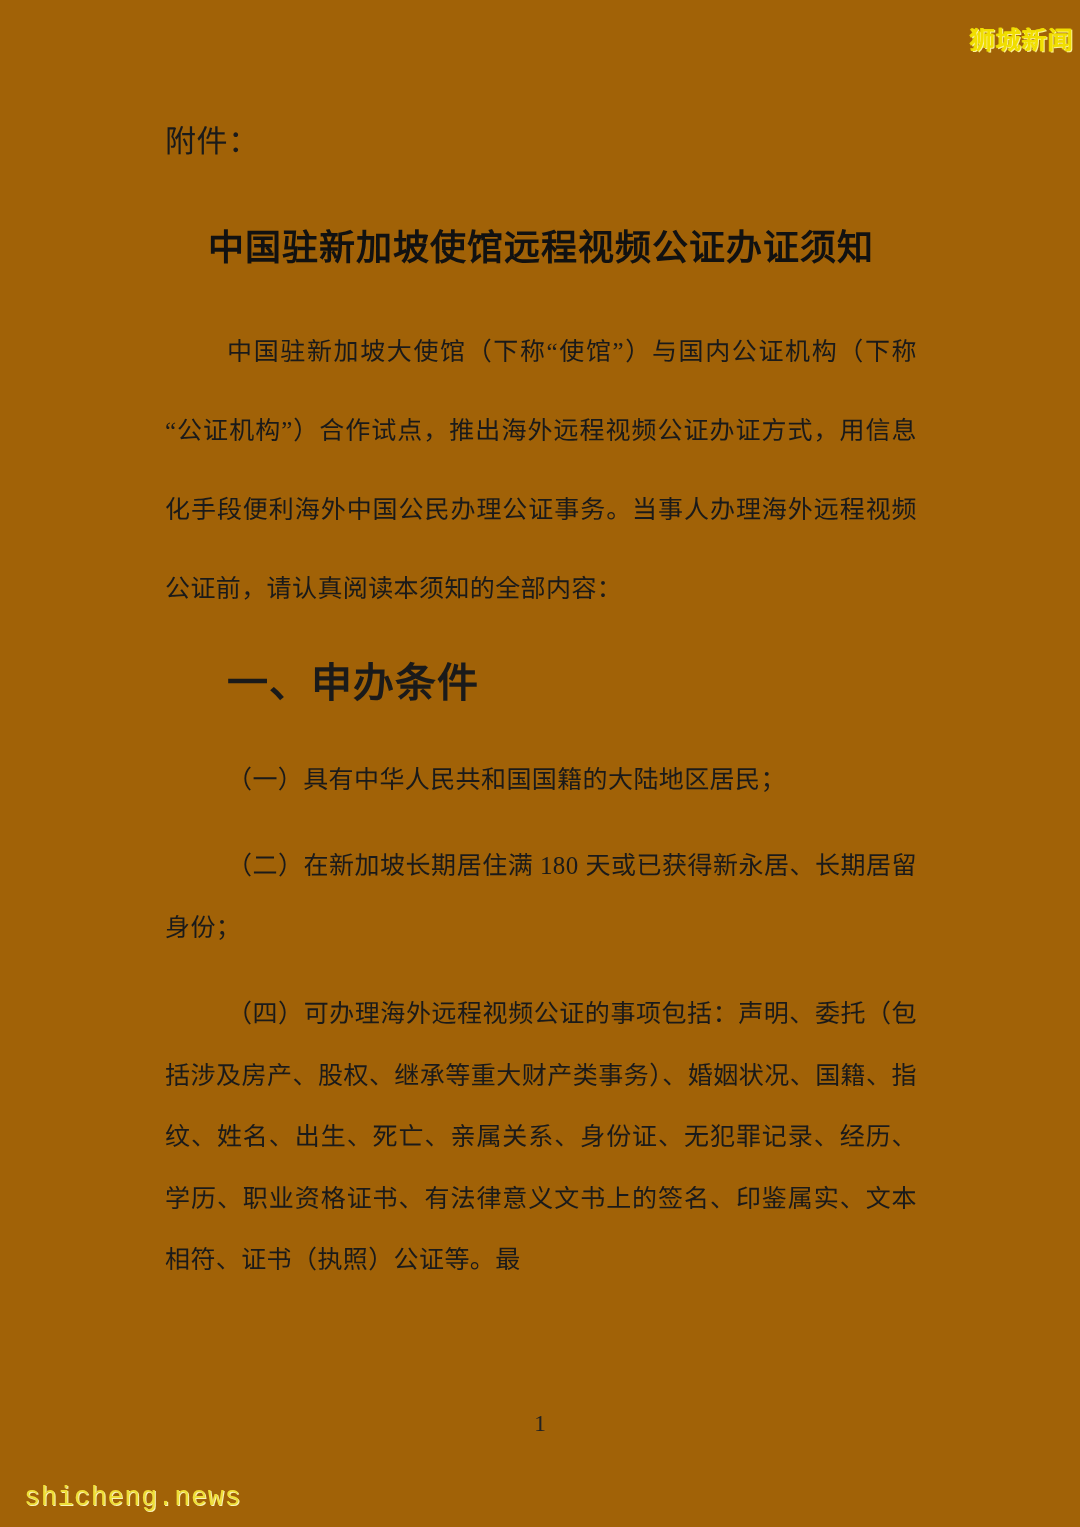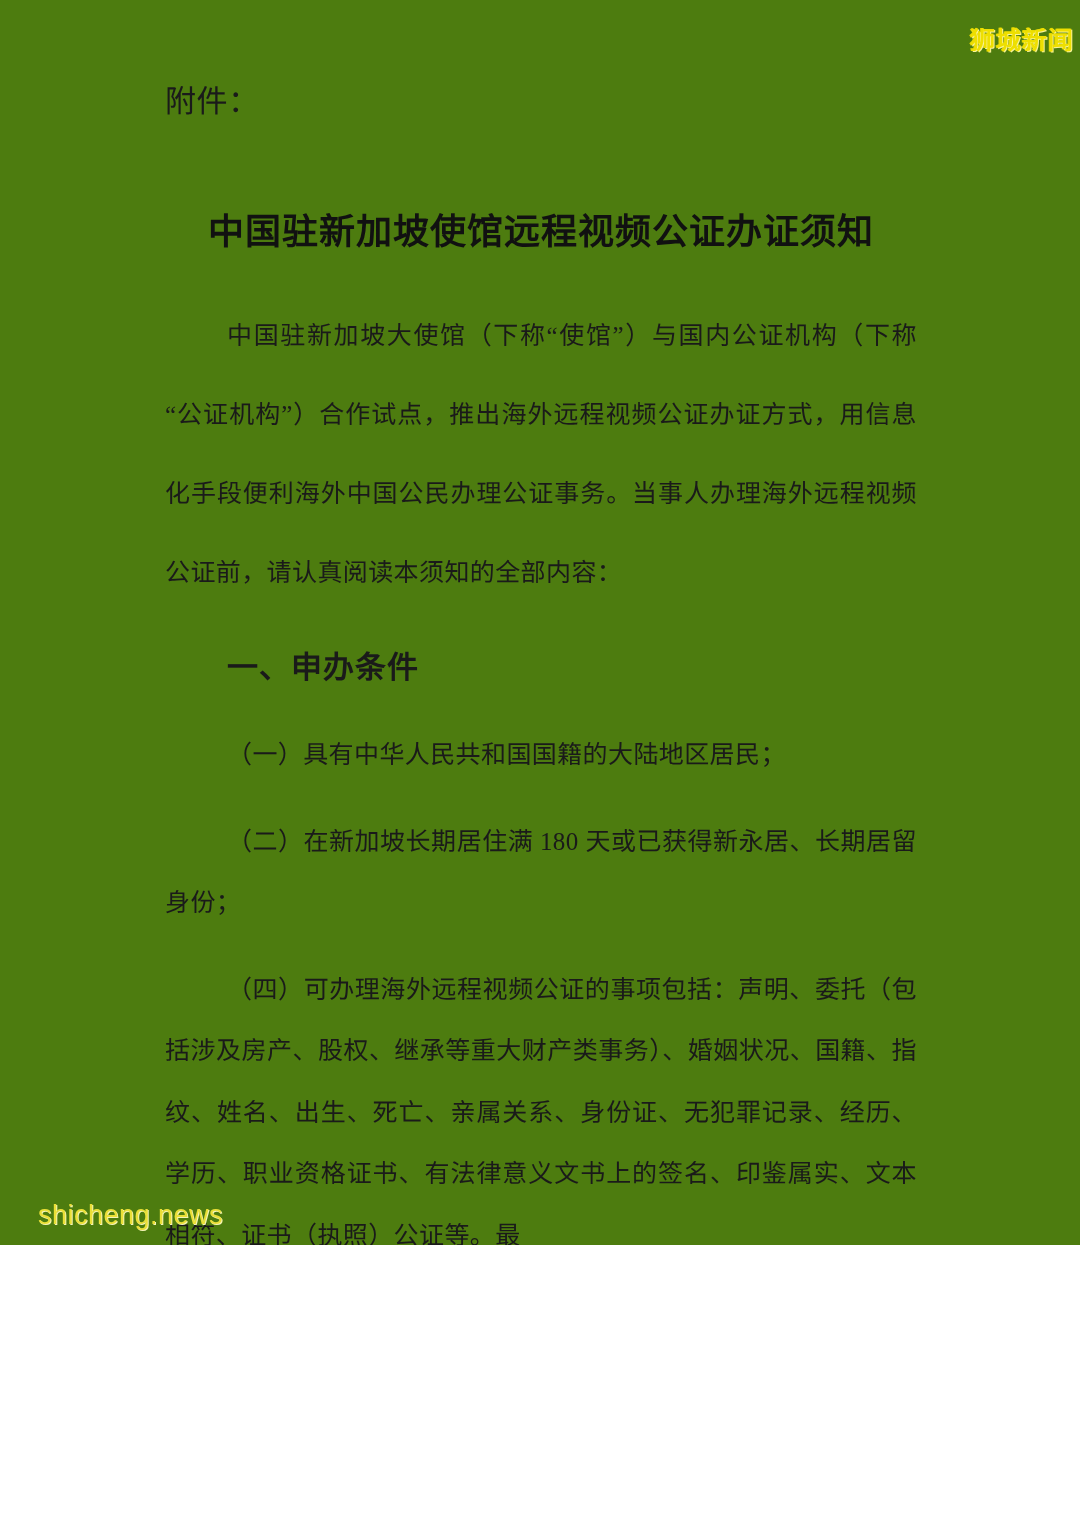--- a/index.html
+++ b/index.html
@@ -5,22 +5,22 @@
 <style>
   html, body {
     margin: 0;
     padding: 0;
     background: #ffffff;
   }
 
   .page {
     position: relative;
     width: 1080px;
-    height: 1245px;
-    background: #4d7c0f;
+    height: 1527px;
+    background: #a16207;
     overflow: hidden;
     font-family: "Liberation Serif", "DejaVu Serif", serif;
     color: #1a1a1a;
     box-sizing: border-box;
   }
 
   
   .wm-top {
     position: absolute;
     top: 20px;
@@ -30,50 +30,50 @@
     font-weight: bold;
     letter-spacing: 1px;
     color: #f5e400;
     text-shadow: 1px 1px 0 #fff8a0, -1px 0 0 #e8d900;
     white-space: nowrap;
     opacity: 0.96;
   }
 
   .wm-bottom {
     position: absolute;
-    left: 38px;
+    left: 24px;
     bottom: 14px;
-    font-family: Liberation Sans, sans-serif;
+    font-family: Liberation Mono, monospace;
     font-size: 27px;
     font-weight: 500;
     letter-spacing: 0.5px;
     color: #f3e53a;
     text-shadow: 1px 1px 0 #fffbbf;
     white-space: nowrap;
     opacity: 0.95;
   }
 
   
   .doc {
     position: absolute;
     left: 165px;
     top: 0;
     width: 752px;
   }
 
   .attach-label {
-    margin-top: 80px;
+    margin-top: 120px;
     font-size: 31px;
     line-height: 44px;
     letter-spacing: 0.5px;
     white-space: nowrap;
   }
 
   .doc-title {
-    margin-top: 84px;
+    margin-top: 60px;
     text-align: center;
     font-family: "DejaVu Sans", "Liberation Sans", sans-serif;
     font-size: 36px;
     font-weight: bold;
     line-height: 48px;
     letter-spacing: 1px;
     color: #111111;
   }
 
   .para {
@@ -85,21 +85,21 @@
     text-indent: 62px;
     letter-spacing: 0.4px;
   }
 
   .para.tight {
     margin-top: 0;
   }
 
   .section-heading {
     margin-top: 22px;
-    font-size: 31px;
+    font-size: 41px;
     line-height: 61.5px;
     font-weight: bold;
     text-indent: 62px;
     letter-spacing: 1px;
   }
 
   .list-item {
     margin-top: 0;
     font-size: 25px;
     line-height: 61.5px;

